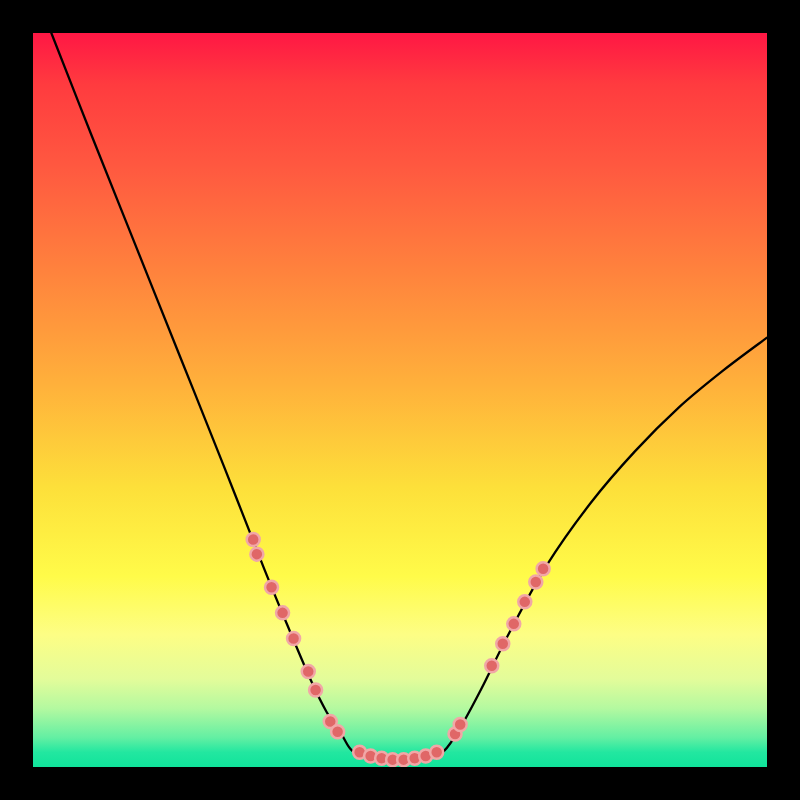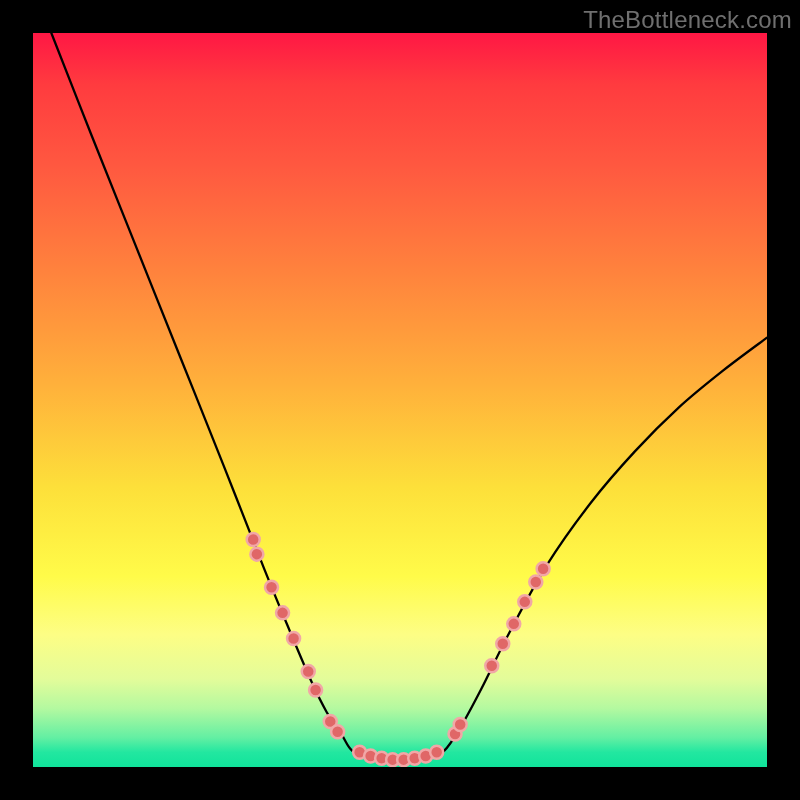--- a/index.html
+++ b/index.html
@@ -75,21 +75,20 @@
   .dot {
     fill: #e06767;
     stroke: #f1a7a7;
     stroke-width: 2.5;
   }
 </style>
 </head>
 <body>
 
 <div class="container">
-  <div class="watermark">TheBottleneck.com</div>
 
   <div class="plot-area">
     <div class="gradient"></div>
 
     <svg class="curve" viewBox="0 0 734 734" preserveAspectRatio="none">
       <path id="curve-path" class="curve-line" d="M 18.35 0.00 C 25.08 17.13, 44.65 67.28, 58.72 102.76 C 72.79 138.24, 88.08 176.16, 102.76 212.86 C 117.44 249.56, 132.12 286.26, 146.80 322.96 C 161.48 359.66, 176.77 397.58, 190.84 433.06 C 204.91 468.54, 220.20 508.29, 231.21 535.82 C 242.22 563.34, 248.95 579.25, 256.90 598.21 C 264.85 617.17, 272.80 636.13, 278.92 649.59 C 285.04 663.05, 288.71 670.39, 293.60 678.95 C 298.49 687.51, 304.00 694.49, 308.28 700.97 C 312.56 707.45, 314.40 713.81, 319.29 717.85 C 324.18 721.89, 332.13 723.48, 337.64 725.19 C 343.14 726.90, 347.43 727.52, 352.32 728.13 C 357.21 728.74, 362.11 728.86, 367.00 728.86 C 371.89 728.86, 376.79 728.74, 381.68 728.13 C 386.57 727.52, 391.47 726.90, 396.36 725.19 C 401.25 723.48, 406.15 722.50, 411.04 717.85 C 415.93 713.20, 419.60 707.45, 425.72 697.30 C 431.84 687.15, 439.18 673.45, 447.74 656.93 C 456.30 640.42, 466.09 619.01, 477.10 598.21 C 488.11 577.41, 500.34 553.56, 513.80 532.15 C 527.26 510.74, 543.16 488.72, 557.84 469.76 C 572.52 450.80, 587.20 434.28, 601.88 418.38 C 616.56 402.48, 631.24 387.80, 645.92 374.34 C 660.60 360.88, 675.28 349.26, 689.96 337.64 C 704.64 326.02, 726.66 310.12, 734.00 304.61"></path>
       <g id="dots">
           <circle class="dot" cx="220.20" cy="506.46" r="6.5"></circle>
           <circle class="dot" cx="223.87" cy="521.14" r="6.5"></circle>
           <circle class="dot" cx="238.55" cy="554.17" r="6.5"></circle>

